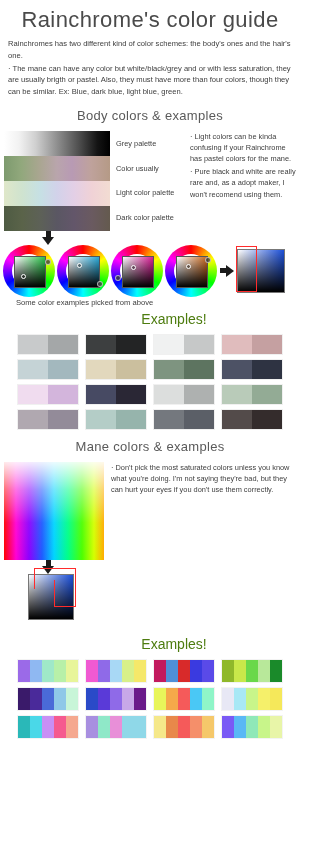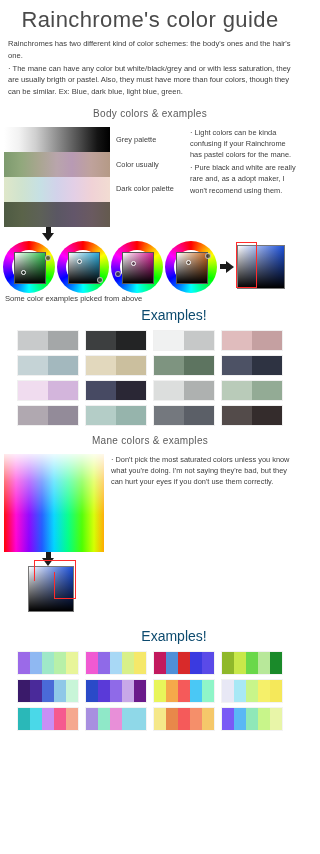--- a/index.html
+++ b/index.html
@@ -27,30 +27,30 @@
     font-size:7.6px;
     line-height:1.55;
     color:#3d3d3d;
     padding:0 8px 0 8px;
     text-align:left;
   }
   .intro p{margin:0 0 1px 0;}
 
   h2.section{
     font-weight:300;
-    font-size:10px;
+    font-size:13px;
     color:#5a5a5a;
     text-align:center;
     margin:10px 0 8px 0;
     letter-spacing:.3px;
   }
   h2.examples{
     font-weight:300;
     font-size:14px;
-    color:#0c4a6e;
+    color:#4d7c0f;
     text-align:center;
     margin:4px 0 6px 0;
     padding-left:48px;
   }
 
   
   .body-row{display:flex;align-items:flex-start;padding:0 4px;}
   .palette-stack{width:106px;flex:none;}
   .pal{height:25px;width:106px;display:block;}
   .pal.grey{
@@ -129,21 +129,21 @@
   }
   .final-sq{
     width:46px;height:42px;position:relative;flex:none;
     border:1px solid #777;
   }
   .final-sq .inner{position:absolute;inset:0;}
   .redbox{
     position:absolute;border:1.5px solid #ff2b2b;background:transparent;
   }
   .caption{
-    font-size:7.6px;color:#3d3d3d;padding-left:5px;margin-top:1px;
+    font-size:7.6px;color:#3d3d3d;padding-left:16px;margin-top:1px;
   }
 
   
   .ex-grid{
     display:grid;grid-template-columns:repeat(4,1fr);
     gap:6px 8px;padding:2px 18px 0 18px;
   }
   .ex-cell{height:19px;display:flex;box-shadow:0 0 0 1px #f0f0f0;}
   .ex-cell span{flex:1;height:100%;display:block;}
 
@@ -188,20 +188,21 @@
   <div class="body-row">
     <div class="palette-stack">
       <div class="pal grey"></div>
       <div class="pal color"></div>
       <div class="pal light"></div>
       <div class="pal dark"></div>
     </div>
     <div class="pal-labels">
       <div class="pal-label">Grey palette</div>
       <div class="pal-label">Color usually</div>
+      <div class="pal-label two">Light color palette</div>
       <div class="pal-label two">Dark color palette</div>
     </div>
     <div class="side-note">
       <p>· Light colors can be kinda confusing if your Rainchrome has pastel colors for the mane.</p>
       <p>· Pure black and white are really rare and, as a adopt maker, I won't recomend using them.</p>
     </div>
   </div>
 
   <div class="arrow-shape">
     <div class="stem"></div>

